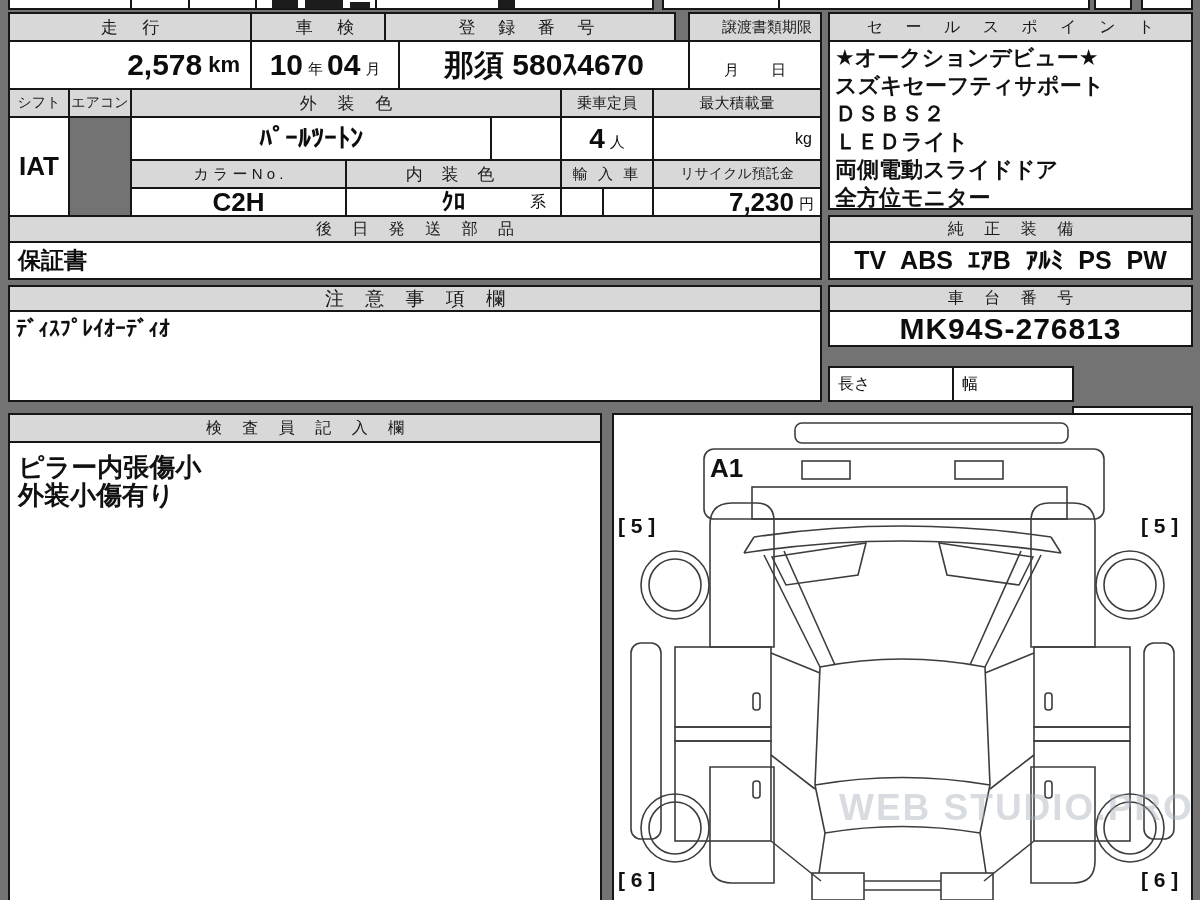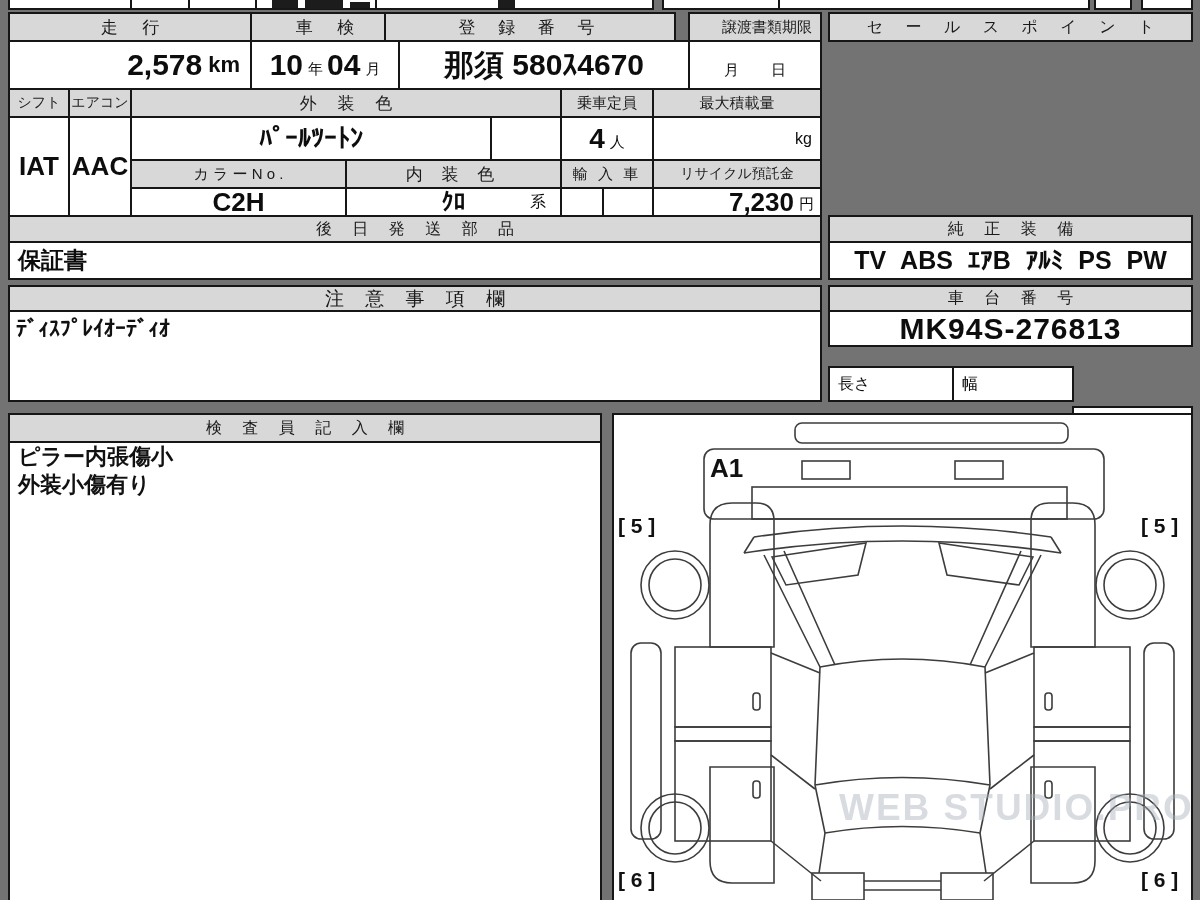--- a/index.html
+++ b/index.html
@@ -8,21 +8,21 @@
   .cell{position:absolute;box-sizing:border-box;border:2px solid #161616;background:#fff;}
   .hdr{background:#d8d8d8;display:flex;align-items:center;justify-content:center;
        color:#1a1a1a;font-size:17px;font-weight:normal;}
   .val{display:flex;align-items:center;justify-content:center;font-weight:bold;color:#0d0d0d;}
   .num30{font-size:30px;}
   .num26{font-size:26px;}
   .unit{font-size:15px;font-weight:normal;position:relative;top:4px;margin-left:5px;}
   .left{justify-content:flex-start;}
   .right{justify-content:flex-end;}
   .frag{position:absolute;background:#1c1c1c;}
-  .lines{font-weight:bold;font-size:22px;line-height:28px;padding:0 0 0 8px;}
+  .lines{font-weight:bold;font-size:26px;line-height:28px;padding:10px 0 0 8px;}
   .salesline{font-weight:bold;font-size:22px;line-height:28px;white-space:nowrap;}
   .wm{position:absolute;font-size:37px;font-weight:bold;letter-spacing:2px;
       color:rgba(168,177,188,0.45);white-space:nowrap;}
   svg{position:absolute;left:0;top:0;}
   svg .ln{fill:none;stroke:#3d3d3d;stroke-width:1.6;}
   svg text{font-family:"Liberation Sans","DejaVu Sans",sans-serif;font-weight:bold;fill:#111;}
 </style>
 </head>
 <body>
 
@@ -63,21 +63,20 @@
     <span>日</span>
   </div>
 
   <div class="cell hdr" style="left:8px;top:88px;width:62px;height:30px;font-size:14px;">シフト</div>
   <div class="cell hdr" style="left:68px;top:88px;width:64px;height:30px;font-size:14px;">エアコン</div>
   <div class="cell hdr" style="left:130px;top:88px;width:432px;height:30px;letter-spacing:8px;padding-left:8px;">外 装 色</div>
   <div class="cell hdr" style="left:560px;top:88px;width:94px;height:30px;font-size:15px;">乗車定員</div>
   <div class="cell hdr" style="left:652px;top:88px;width:170px;height:30px;font-size:15px;">最大積載量</div>
 
   <div class="cell val num26" style="left:8px;top:116px;width:62px;height:101px;">IAT</div>
-  <div class="cell val num26" style="left:68px;top:116px;width:64px;height:101px;">AAC</div>
 
   <div class="cell val num26" style="left:130px;top:116px;width:362px;height:45px;">ﾊﾟｰﾙﾂｰﾄﾝ</div>
   <div class="cell" style="left:490px;top:116px;width:72px;height:45px;"></div>
   <div class="cell val" style="left:560px;top:116px;width:94px;height:45px;">
     <span style="font-size:28px;">4</span>
     <span class="unit">人</span>
   </div>
   <div class="cell val right" style="left:652px;top:116px;width:170px;height:45px;padding-right:8px;font-weight:normal;font-size:16px;">
     <span>kg</span>
   </div>
@@ -96,20 +95,28 @@
   <div class="cell" style="left:602px;top:187px;width:52px;height:30px;"></div>
   <div class="cell val right" style="left:652px;top:187px;width:170px;height:30px;padding-right:6px;">
     <span class="num26">7,230</span>
     <span class="unit" style="top:2px;">円</span>
   </div>
 
   <div class="cell hdr" style="left:8px;top:215px;width:814px;height:28px;font-size:16px;letter-spacing:8px;padding-left:8px;">後 日 発 送 部 品</div>
   <div class="cell val left" style="left:8px;top:241px;width:814px;height:39px;font-size:23px;padding-left:8px;">保証書</div>
 
   <div class="cell hdr" style="left:828px;top:12px;width:365px;height:30px;font-size:16px;letter-spacing:9px;padding-left:9px;">セ ー ル ス ポ イ ン ト</div>
+  <div class="cell" style="left:828px;top:40px;width:365px;height:170px;padding:2px 0 0 5px;">
+    <div class="salesline">★オークションデビュー★</div>
+    <div class="salesline">スズキセーフティサポート</div>
+    <div class="salesline">ＤＳＢＳ２</div>
+    <div class="salesline">ＬＥＤライト</div>
+    <div class="salesline">両側電動スライドドア</div>
+    <div class="salesline">全方位モニター</div>
+  </div>
 
   <div class="cell hdr" style="left:828px;top:215px;width:365px;height:28px;font-size:16px;letter-spacing:8px;padding-left:8px;">純 正 装 備</div>
   <div class="cell val" style="left:828px;top:241px;width:365px;height:39px;font-size:25px;word-spacing:8px;">TV ABS ｴｱB ｱﾙﾐ PS PW</div>
 
   <div class="cell hdr" style="left:8px;top:285px;width:814px;height:27px;font-size:19px;letter-spacing:8px;padding-left:8px;">注 意 事 項 欄</div>
   <div class="cell" style="left:8px;top:310px;width:814px;height:92px;">
     <div style="font-weight:bold;font-size:22px;padding:4px 0 0 6px;">ﾃﾞｨｽﾌﾟﾚｲｵｰﾃﾞｨｵ</div>
   </div>
 
   <div class="cell hdr" style="left:828px;top:285px;width:365px;height:27px;font-size:16px;letter-spacing:8px;padding-left:8px;">車 台 番 号</div>

